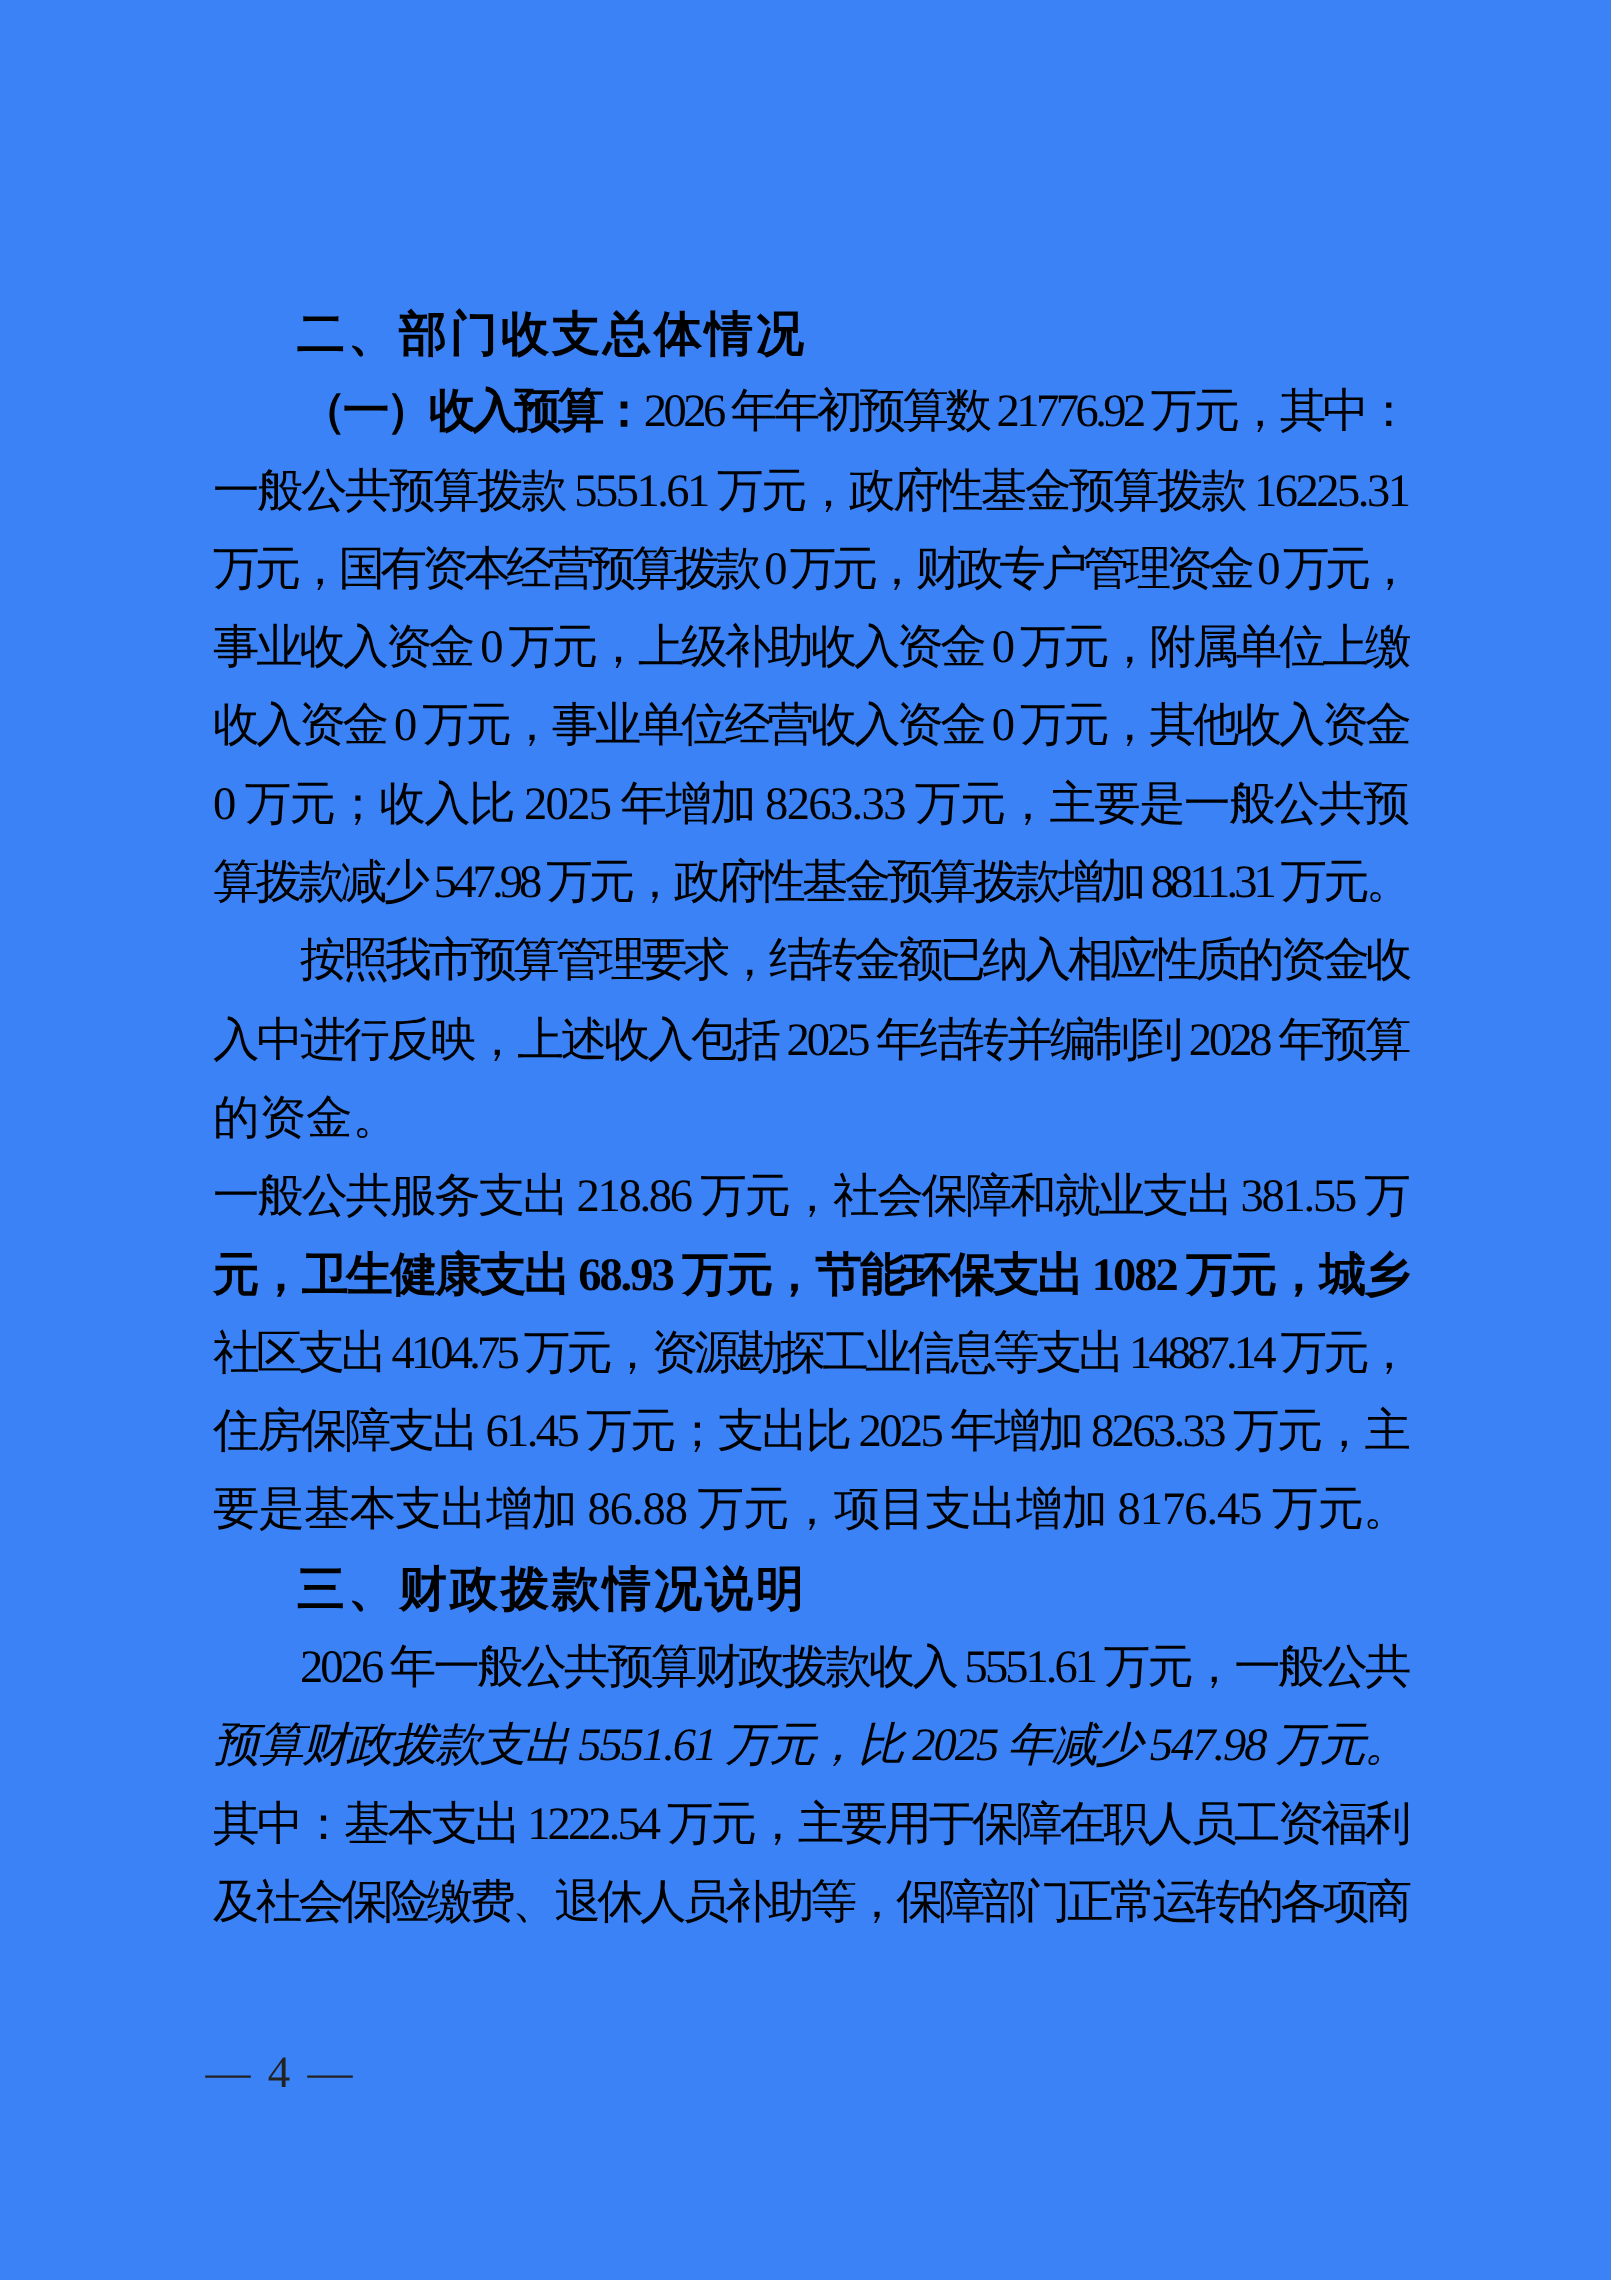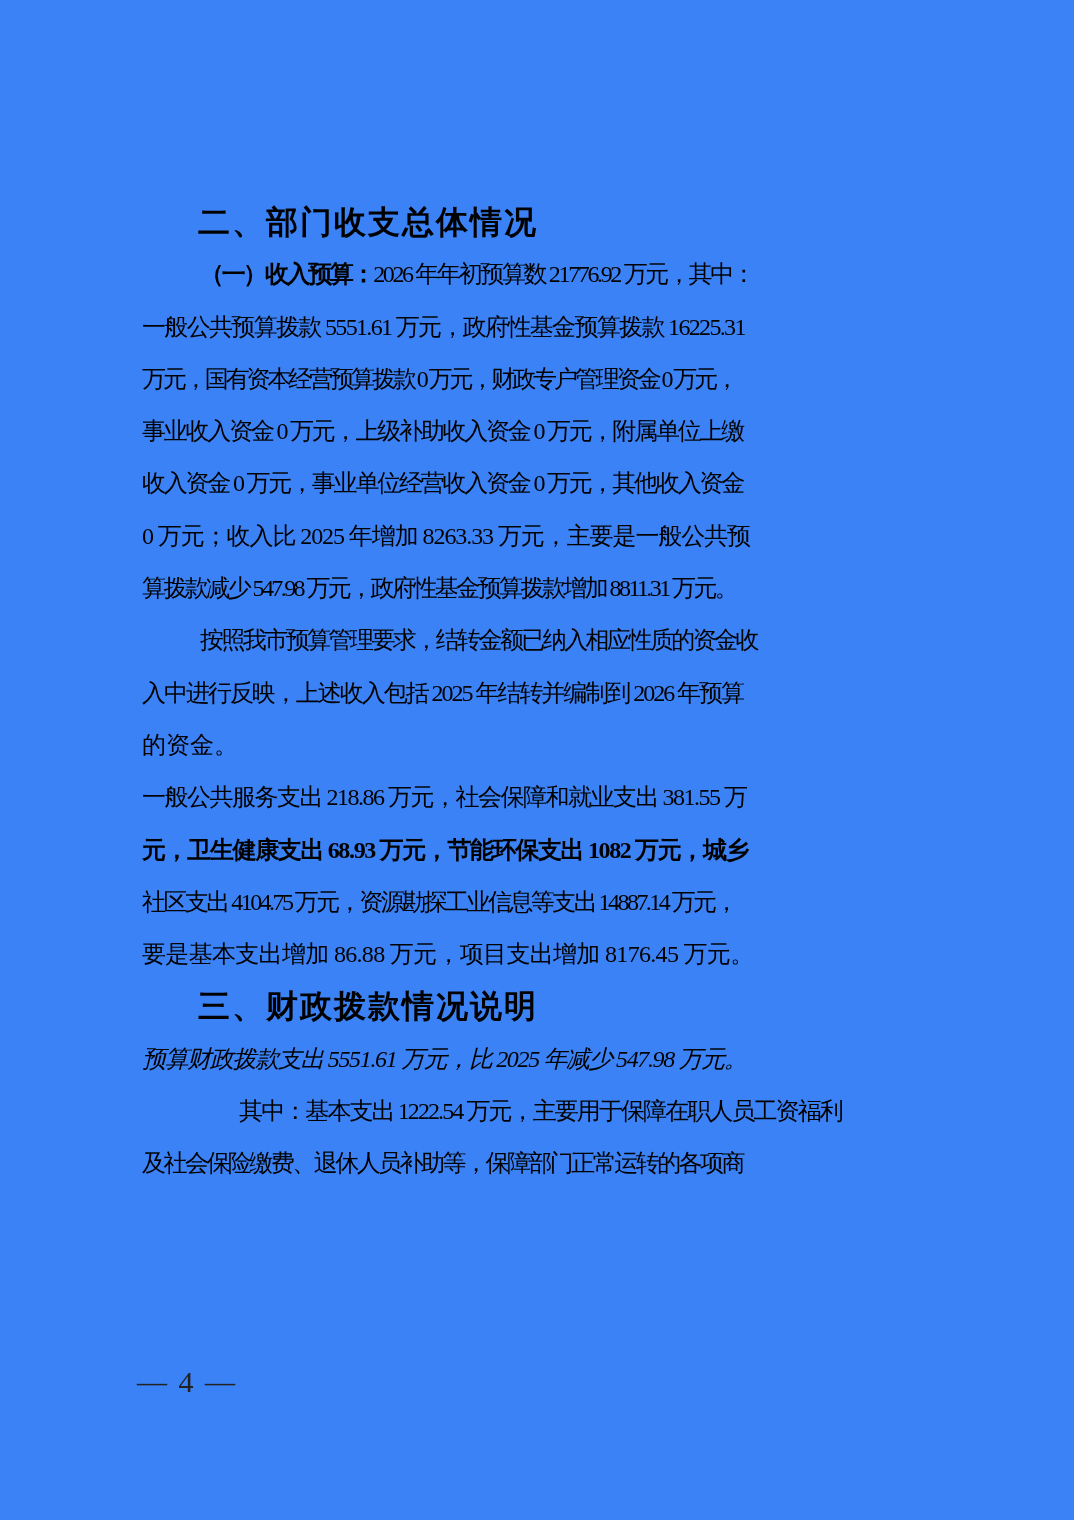--- a/index.html
+++ b/index.html
@@ -17,21 +17,21 @@
   .content {
     position: absolute;
     left: 142px;
     top: 196px;
     width: 797px;
   }
   .line {
     display: block;
     height: 52.3px;
     line-height: 52.3px;
-    font-size: 24px;
+    font-size: 31px;
     white-space: nowrap;
     text-align: left;
   }
   .line .in { display: inline; }
   .indent { text-indent: 58px; }
   .heading {
     font-family: "Liberation Sans", "DejaVu Sans", sans-serif;
     font-weight: bold;
     font-size: 32px;
     text-indent: 56px;
@@ -59,30 +59,32 @@
 
     <div class="line fit indent" style="letter-spacing: -2.35714px;"><span class="in"><b class="prefix">（一）收入预算：</b><span>2026 年年初预算数 21776.92 万元，其中：</span></span></div>
     <div class="line fit" style="letter-spacing: -1.66447px;"><span class="in">一般公共预算拨款 5551.61 万元，政府性基金预算拨款 16225.31</span></div>
     <div class="line fit" style="letter-spacing: -3.09091px;"><span class="in">万元，国有资本经营预算拨款 0 万元，财政专户管理资金 0 万元，</span></div>
     <div class="line fit" style="letter-spacing: -2.21875px;"><span class="in">事业收入资金 0 万元，上级补助收入资金 0 万元，附属单位上缴</span></div>
     <div class="line fit" style="letter-spacing: -2.21875px;"><span class="in">收入资金 0 万元，事业单位经营收入资金 0 万元，其他收入资金</span></div>
     <div class="line fit" style="letter-spacing: -1.08108px;"><span class="in">0 万元；收入比 2025 年增加 8263.33 万元，主要是一般公共预</span></div>
     <div class="line fit" style="letter-spacing: -2.58614px;"><span class="in">算拨款减少 547.98 万元，政府性基金预算拨款增加 8811.31 万元。</span></div>
 
     <div class="line fit indent" style="letter-spacing: -2.57692px;"><span class="in">按照我市预算管理要求，结转金额已纳入相应性质的资金收</span></div>
-    <div class="line fit" style="letter-spacing: -2.02857px;"><span class="in">入中进行反映，上述收入包括 2025 年结转并编制到 2026 年预算</span></div>
+    <div class="line fit" style="letter-spacing: -2.02857px;"><span class="in">入中进行反映，上述收入包括 2025 年结转并编制到 2028 年预算</span></div>
     <div class="line"><span class="in">的资金。</span></div>
 
     <div class="line fit" style="letter-spacing: -1.5px;"><span class="in">一般公共服务支出 218.86 万元，社会保障和就业支出 381.55 万</span></div>
     <div class="line fit" style="letter-spacing: -1.36429px; font-weight: bold;"><span class="in">元，卫生健康支出 68.93 万元，节能环保支出 1082 万元，城乡</span></div>
     <div class="line fit" style="letter-spacing: -2.55px;"><span class="in">社区支出 4104.75 万元，资源勘探工业信息等支出 14887.14 万元，</span></div>
+    <div class="line fit" style="letter-spacing: -1.73171px;"><span class="in">住房保障支出 61.45 万元；支出比 2025 年增加 8263.33 万元，主</span></div>
     <div class="line" style="letter-spacing: -0.680556px;"><span class="in">要是基本支出增加 86.88 万元，项目支出增加 8176.45 万元。</span></div>
 
     <div class="line heading"><span class="in">三、财政拨款情况说明</span></div>
 
+    <div class="line fit indent" style="letter-spacing: -1.97059px;"><span class="in">2026 年一般公共预算财政拨款收入 5551.61 万元，一般公共</span></div>
     <div class="line fit" style="letter-spacing: -1.35366px; font-style: italic;"><span class="in">预算财政拨款支出 5551.61 万元，比 2025 年减少 547.98 万元。</span></div>
     <div class="line fit" style="letter-spacing: -1.91667px; text-align: center;"><span class="in">其中：基本支出 1222.54 万元，主要用于保障在职人员工资福利</span></div>
     <div class="line fit" style="letter-spacing: -2.53571px;"><span class="in">及社会保险缴费、退休人员补助等，保障部门正常运转的各项商</span></div>
 
   </main>
 
   <footer class="footer">
     <span class="in">— 4 —</span>
   </footer>
 </div>

